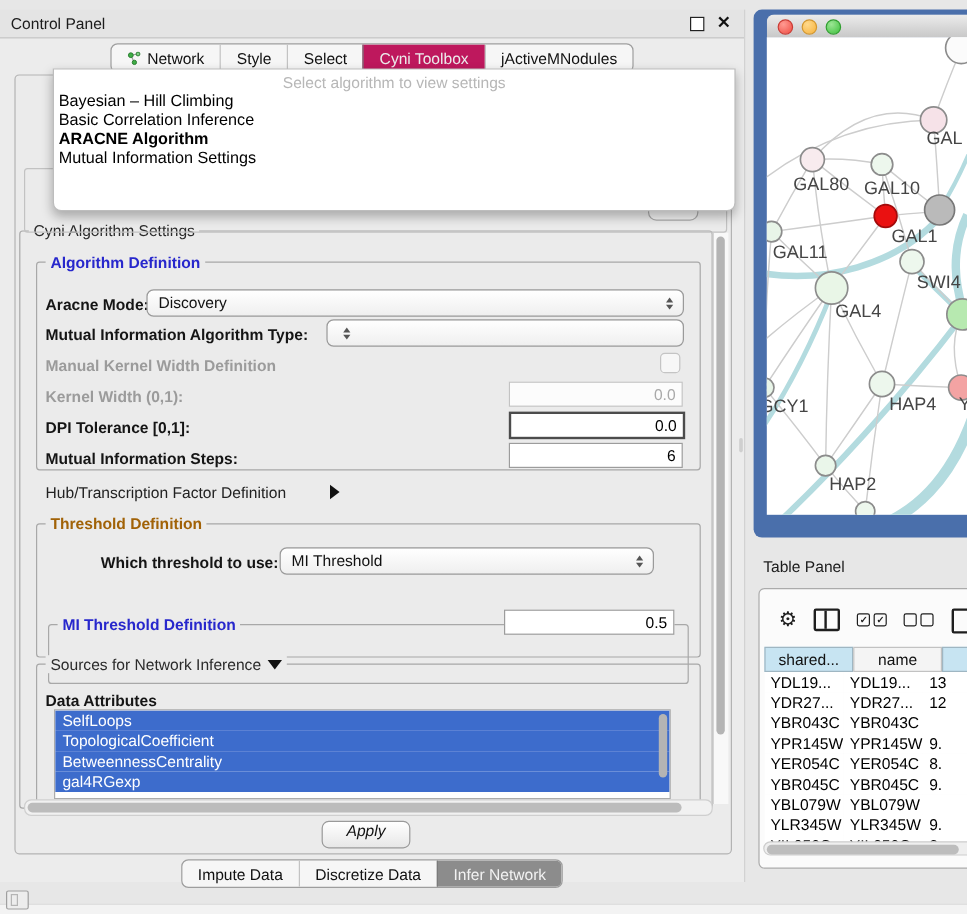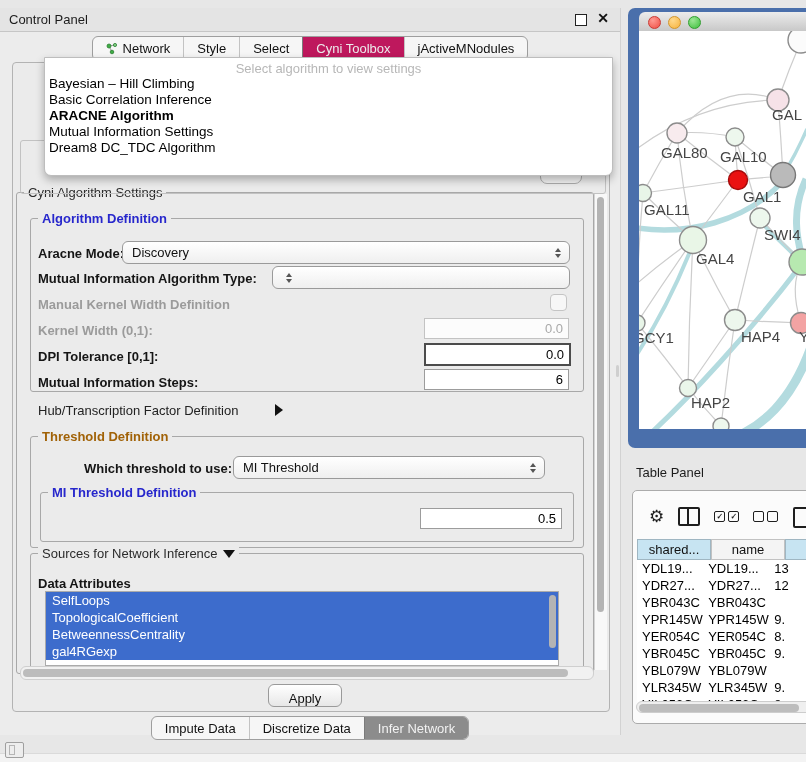--- a/index.html
+++ b/index.html
@@ -54,21 +54,21 @@
   .tinput.strong{border:2px solid #4c4c4c;}
   .checkbox{position:absolute;width:15px;height:15px;border:1px solid #c4c4c4;border-radius:4px;background:#f7f7f7;}
   .vscroll{position:absolute;background:#f8f8f8;border-left:1px solid #d4d4d4;}
   .vthumb{position:absolute;background:#b4b4b4;border-radius:4px;}
   .hscroll{position:absolute;background:#f1f1f1;border:1px solid #cfcfcf;border-radius:6px;}
   .hthumb{position:absolute;background:#bcbcbc;border-radius:5px;}
   .attr-list{position:absolute;background:#fff;border:1px solid #ababab;overflow:hidden;}
   .attr-item{height:17px;line-height:17px;background:#3d6ccc;color:#fff;font-size:13px;padding-left:6px;white-space:nowrap;}
   .apply-btn{position:absolute;height:21px;border:1px solid #9a9a9a;border-radius:6px;
              background:linear-gradient(#ffffff,#e7e7e7);font-size:13px;color:#111;
-             display:flex;align-items:flex-end;justify-content:center;}
+             display:flex;align-items:flex-start;justify-content:center;font-style:italic;}
   
   .net-frame{position:absolute;left:628px;top:8px;width:178px;height:440px;background:#4a6fab;border-radius:7px 0 0 7px;}
   .net-titlebar{position:absolute;left:11px;top:4px;width:167px;height:19px;
                 background:linear-gradient(#ececec,#c8c8c8);border-radius:6px 0 0 0;border-bottom:1px solid #9e9e9e;}
   .light{position:absolute;top:4px;width:11px;height:11px;border-radius:50%;}
   .net-canvas{position:absolute;left:11px;top:23px;width:167px;height:398px;background:#fff;}
   
   .tp-title{position:absolute;left:636px;top:465px;font-size:13px;color:#1c1c1c;text-align:right;}
   .tp-box{position:absolute;left:632px;top:490px;width:190px;height:232px;background:#fbfbfb;
           border:1px solid #ababab;border-radius:5px;overflow:hidden;}
@@ -151,21 +151,20 @@
       </span>
     </div>
 
     <div class="popup">
       <div class="popup-placeholder">Select algorithm to view settings</div>
       <div class="popup-items">
         <div>Bayesian – Hill Climbing</div>
         <div>Basic Correlation Inference</div>
         <div class="bold">ARACNE Algorithm</div>
         <div>Mutual Information Settings</div>
-        <div>Dream8 DC_TDC Algorithm</div>
       </div>
     </div>
 
     <div class="fs" style="left:16px;top:184px;width:576px;height:480px;">
       <span class="fs-legend">Cyni Algorithm Settings</span>
     </div>
     <div class="vscroll" style="left:594px;top:186px;width:12px;height:476px;">
       <div class="vthumb" style="left:2px;top:3px;width:7px;height:415px;"></div>
     </div>
 
@@ -203,21 +202,21 @@
       <span class="fs-legend green">Threshold Definition</span>
     </div>
     <span class="lbl" style="left:84px;top:453px;">Which threshold to use:</span>
     <div class="combo" style="left:233px;top:448px;width:312px;">
       <span class="combo-val">MI Threshold</span>
       <span class="stepper">
           <i class="tri-up"></i>
           <i class="tri-dn"></i>
         </span>
     </div>
-    <div class="fs" style="left:40px;top:484px;width:532px;height:48px;text-decoration:underline;">
+    <div class="fs" style="left:40px;top:512px;width:532px;height:48px;text-decoration:underline;">
       <span class="fs-legend blue">MI Threshold Definition</span>
     </div>
     <div class="tinput" style="left:420px;top:500px;width:130px;">0.5</div>
 
     <div class="fs" style="left:30px;top:545px;width:552px;height:118px;">
       <span class="fs-legend">
         <span>Sources for Network Inference</span>
         <span class="tri-down-big"></span>
       </span>
     </div>

